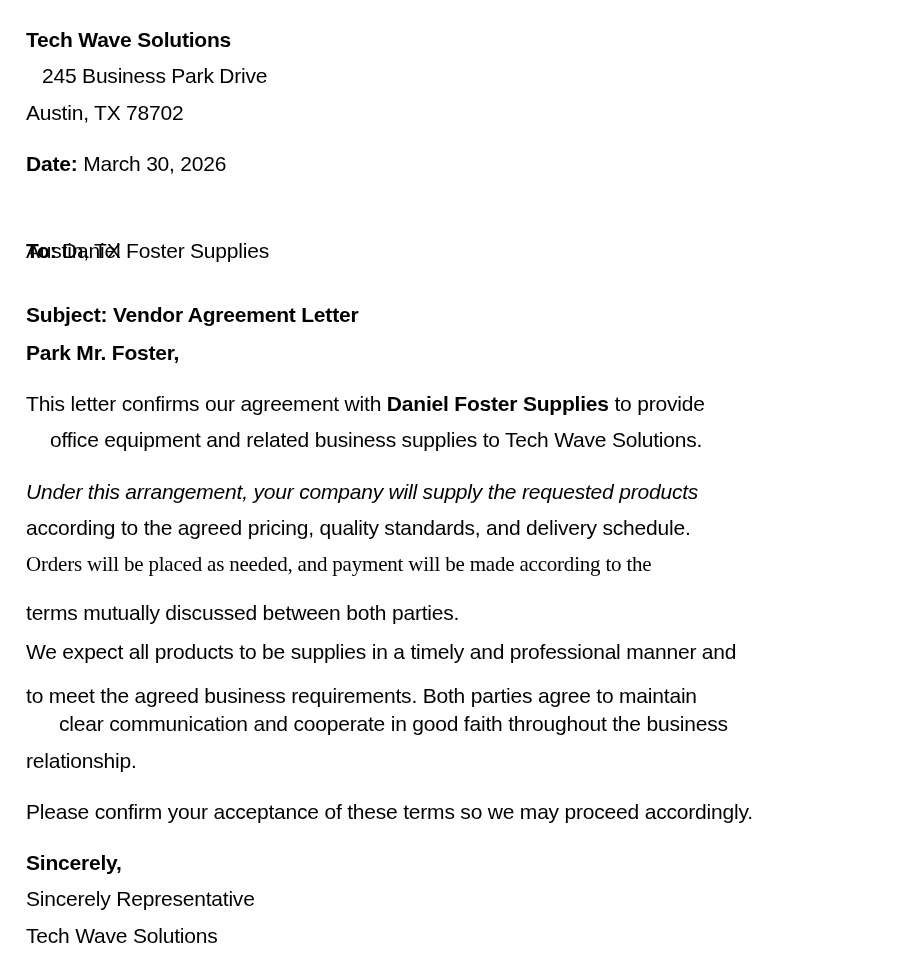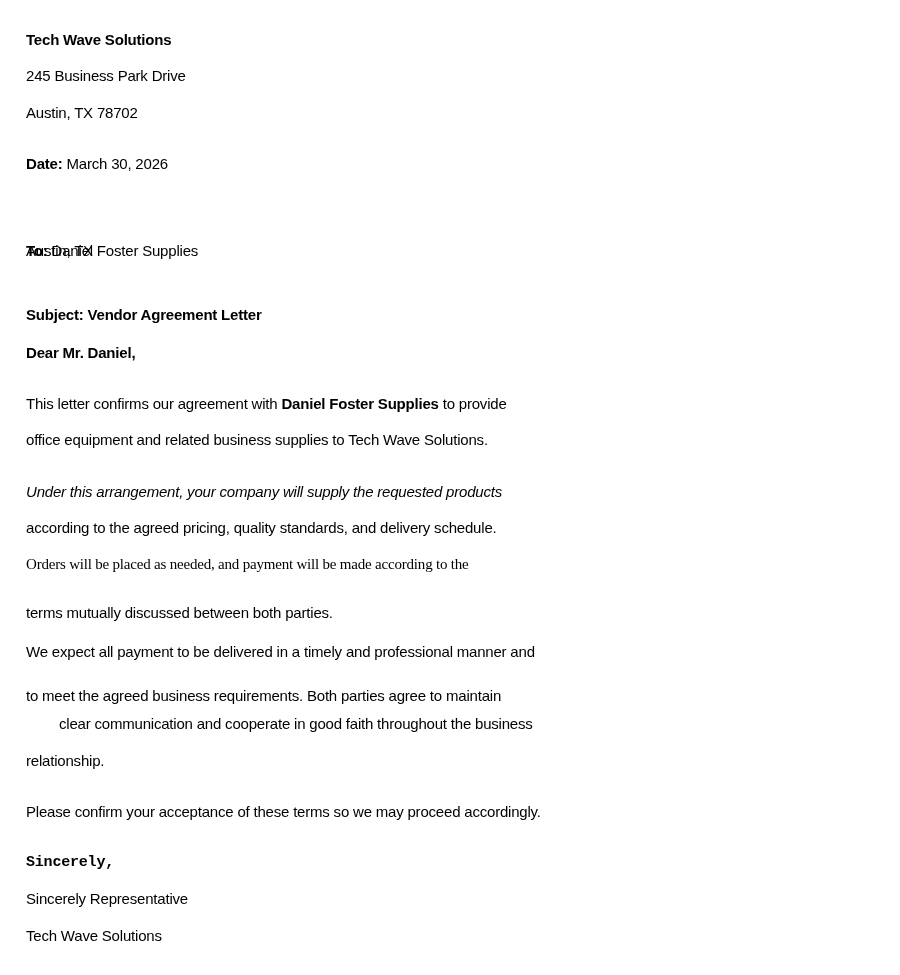--- a/index.html
+++ b/index.html
@@ -1,48 +1,48 @@
 <!DOCTYPE html>
 <html><head>
 <meta charset="utf-8">
 <style>
   html, body { margin: 0; padding: 0; background: #ffffff; }
   body { width: 900px; height: 975px; position: relative; overflow: hidden;
          font-family: "Liberation Sans", "DejaVu Sans", sans-serif; color: #000; }
-  .line { position: absolute; left: 26px; font-size: 15px; line-height: 26px; white-space: nowrap; letter-spacing: -0.2px; }
+  .line { position: absolute; left: 26px; font-size: 21px; line-height: 26px; white-space: nowrap; letter-spacing: -0.2px; }
   b { font-weight: bold; }
 </style>
 </head>
 <body>
 
 <div>
   <div class="line" style="top:27px;"><b>Tech Wave Solutions</b></div>
-  <div class="line" style="top:63px;">245 Business Park Drive</div>
+  <div class="line" style="top:63px;margin-left:16px;">245 Business Park Drive</div>
   <div class="line" style="top:100px;">Austin, TX 78702</div>
 
   <div class="line" style="top:151px;"><b>Date:</b> <span>March 30, 2026</span></div>
 
   <div class="line" style="top:202px;margin-top:36px;"><b>To:</b> <span>Daniel Foster Supplies</span></div>
   <div class="line" style="top:238px;">Austin, TX</div>
 
   <div class="line" style="top:289px;margin-top:13px;"><b>Subject: Vendor Agreement Letter</b></div>
 
-  <div class="line" style="top:340px;"><b>Dear Mr. Daniel,</b></div>
+  <div class="line" style="top:340px;"><b>Park Mr. Foster,</b></div>
 
   <div class="line" style="top:391px;"><span>This letter confirms our agreement with </span><b>Daniel Foster Supplies</b><span> to provide</span></div>
-  <div class="line" style="top:427px;">office equipment and related business supplies to Tech Wave Solutions.</div>
+  <div class="line" style="top:427px;margin-left:24px;">office equipment and related business supplies to Tech Wave Solutions.</div>
 
   <div class="line" style="top:479px;font-style:italic;">Under this arrangement, your company will supply the requested products</div>
   <div class="line" style="top:515px;">according to the agreed pricing, quality standards, and delivery schedule.</div>
   <div class="line" style="top:551px;font-family:Liberation Serif, serif;">Orders will be placed as needed, and payment will be made according to the</div>
   <div class="line" style="top:600px;">terms mutually discussed between both parties.</div>
 
-  <div class="line" style="top:639px;">We expect all payment to be delivered in a timely and professional manner and</div>
+  <div class="line" style="top:639px;">We expect all products to be supplies in a timely and professional manner and</div>
   <div class="line" style="top:675px;margin-top:8px;">to meet the agreed business requirements. Both parties agree to maintain</div>
   <div class="line" style="top:711px;margin-left:33px;">clear communication and cooperate in good faith throughout the business</div>
   <div class="line" style="top:748px;">relationship.</div>
 
   <div class="line" style="top:799px;">Please confirm your acceptance of these terms so we may proceed accordingly.</div>
 
-  <div class="line" style="top:850px;font-family:Liberation Mono, monospace;"><b>Sincerely,</b></div>
+  <div class="line" style="top:850px;"><b>Sincerely,</b></div>
   <div class="line" style="top:886px;">Sincerely Representative</div>
   <div class="line" style="top:923px;">Tech Wave Solutions</div>
 </div>
 
 </body></html>

